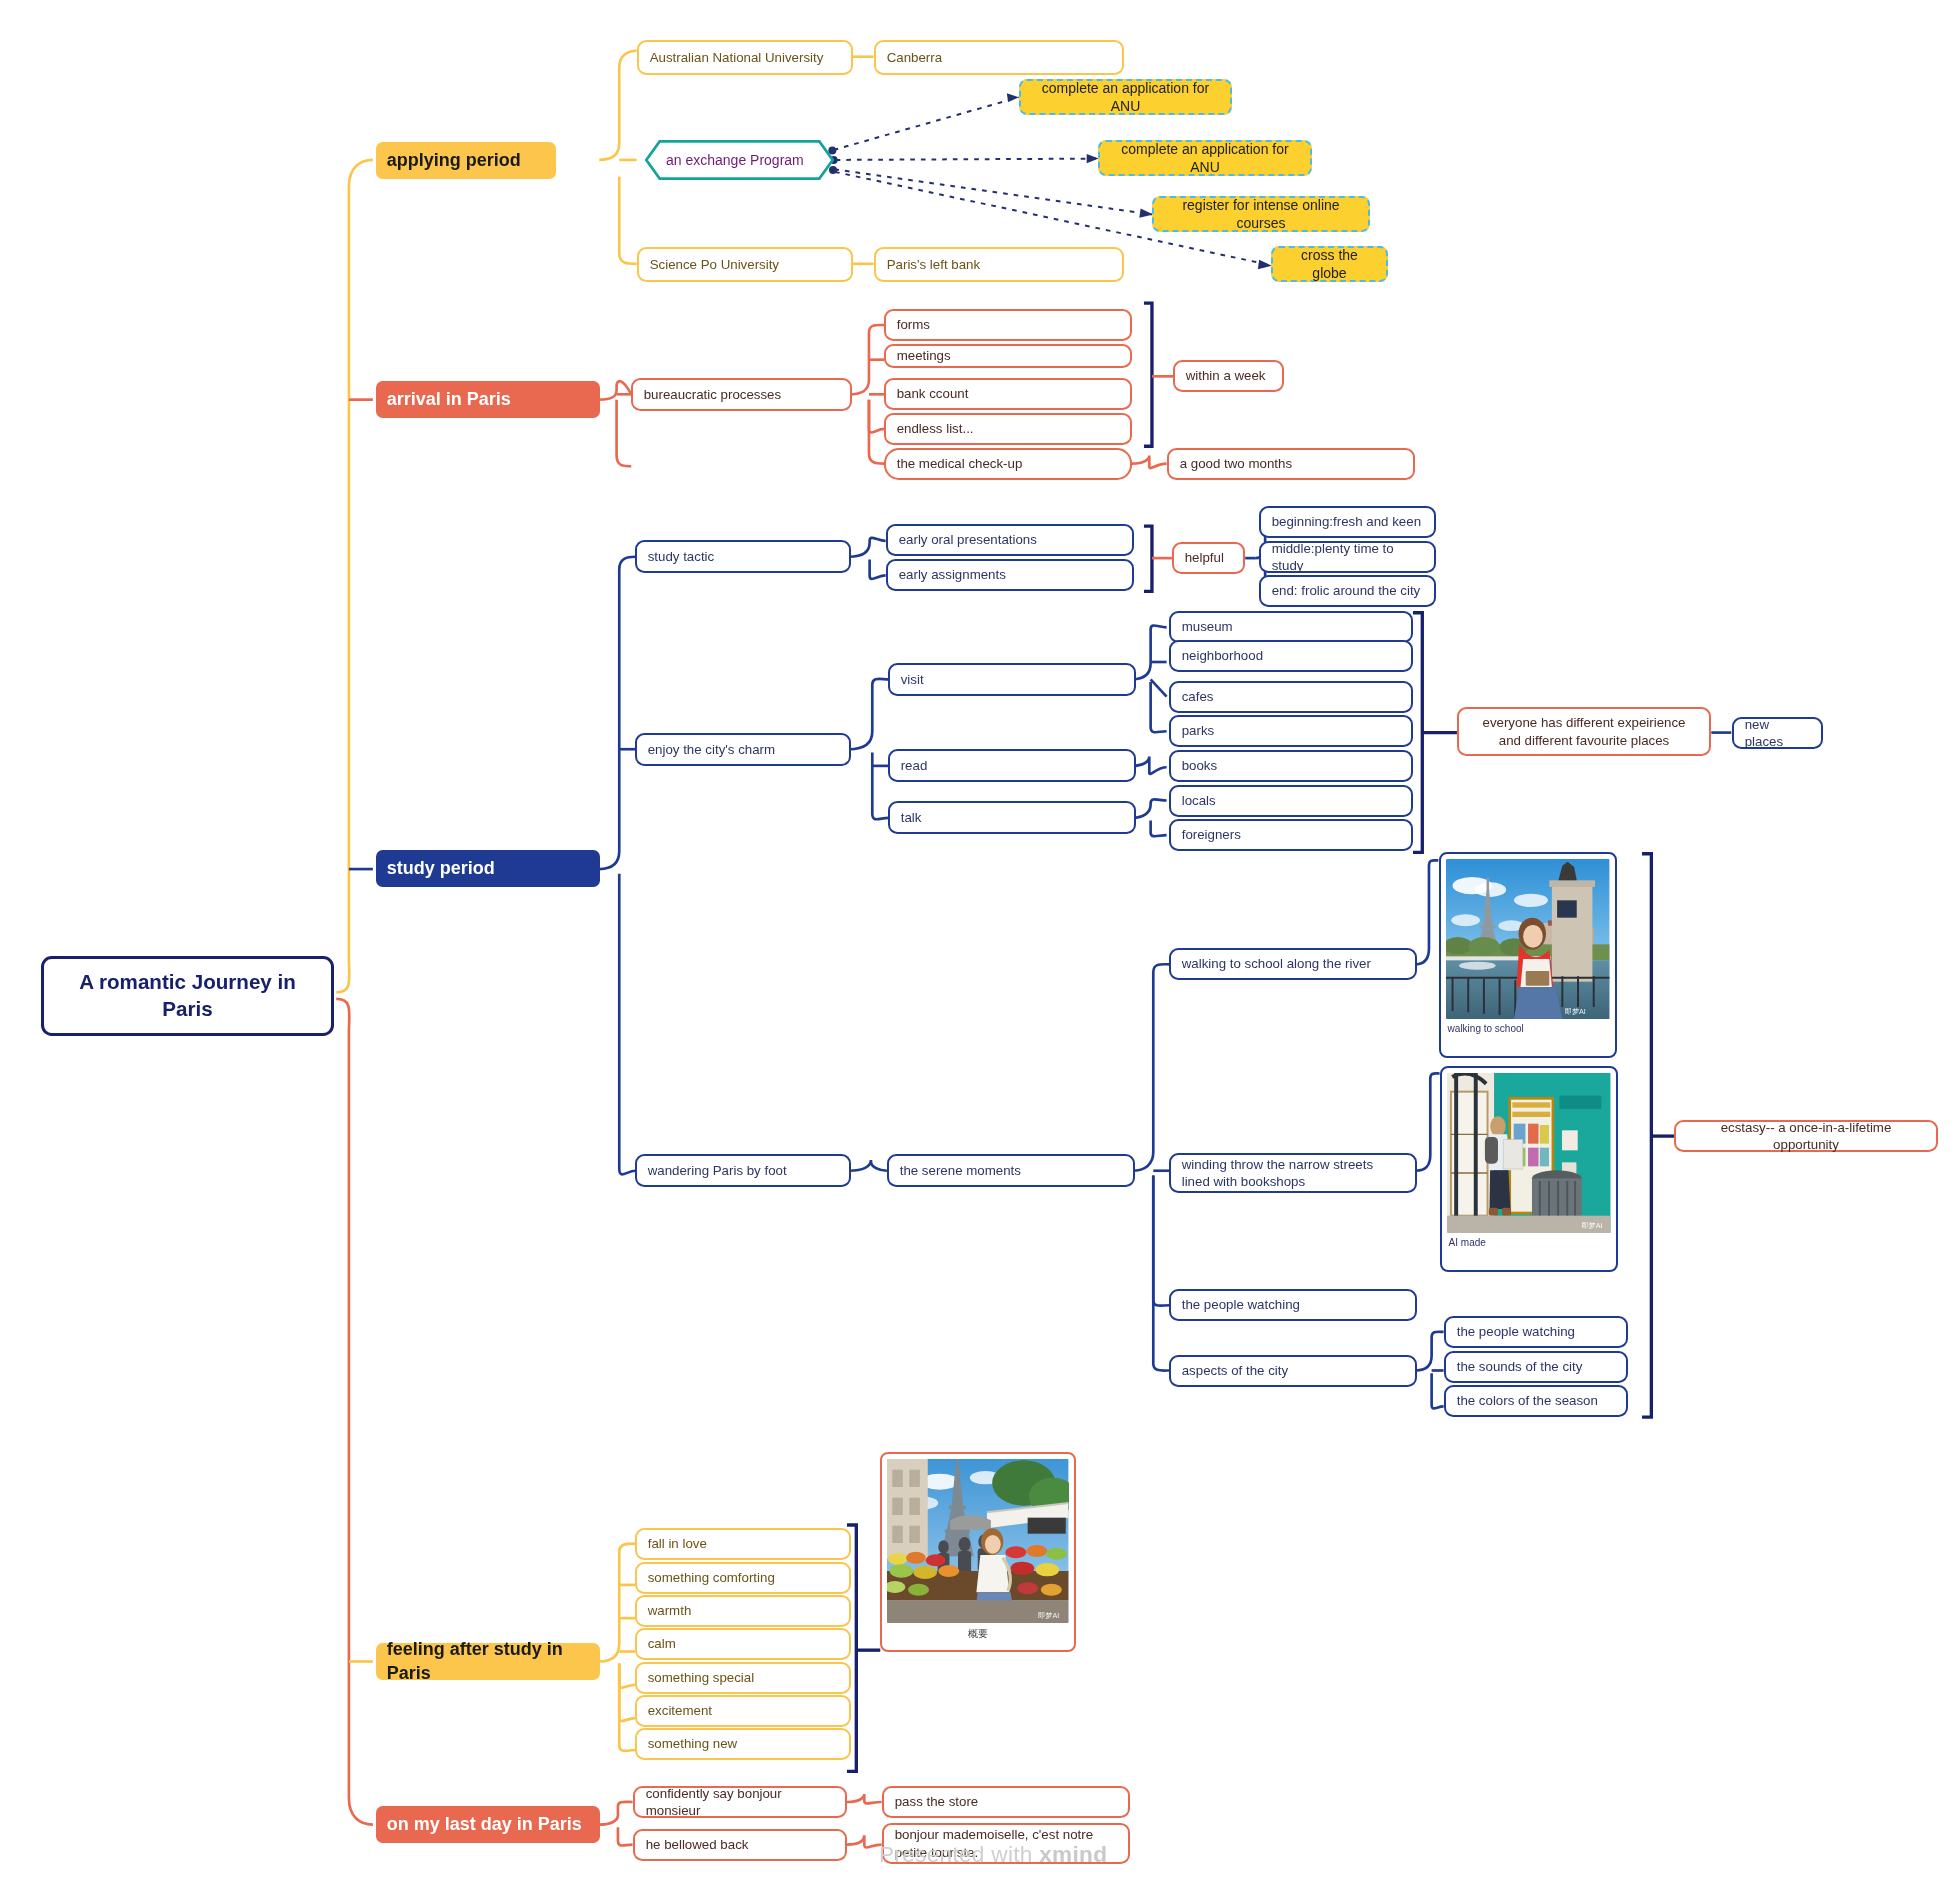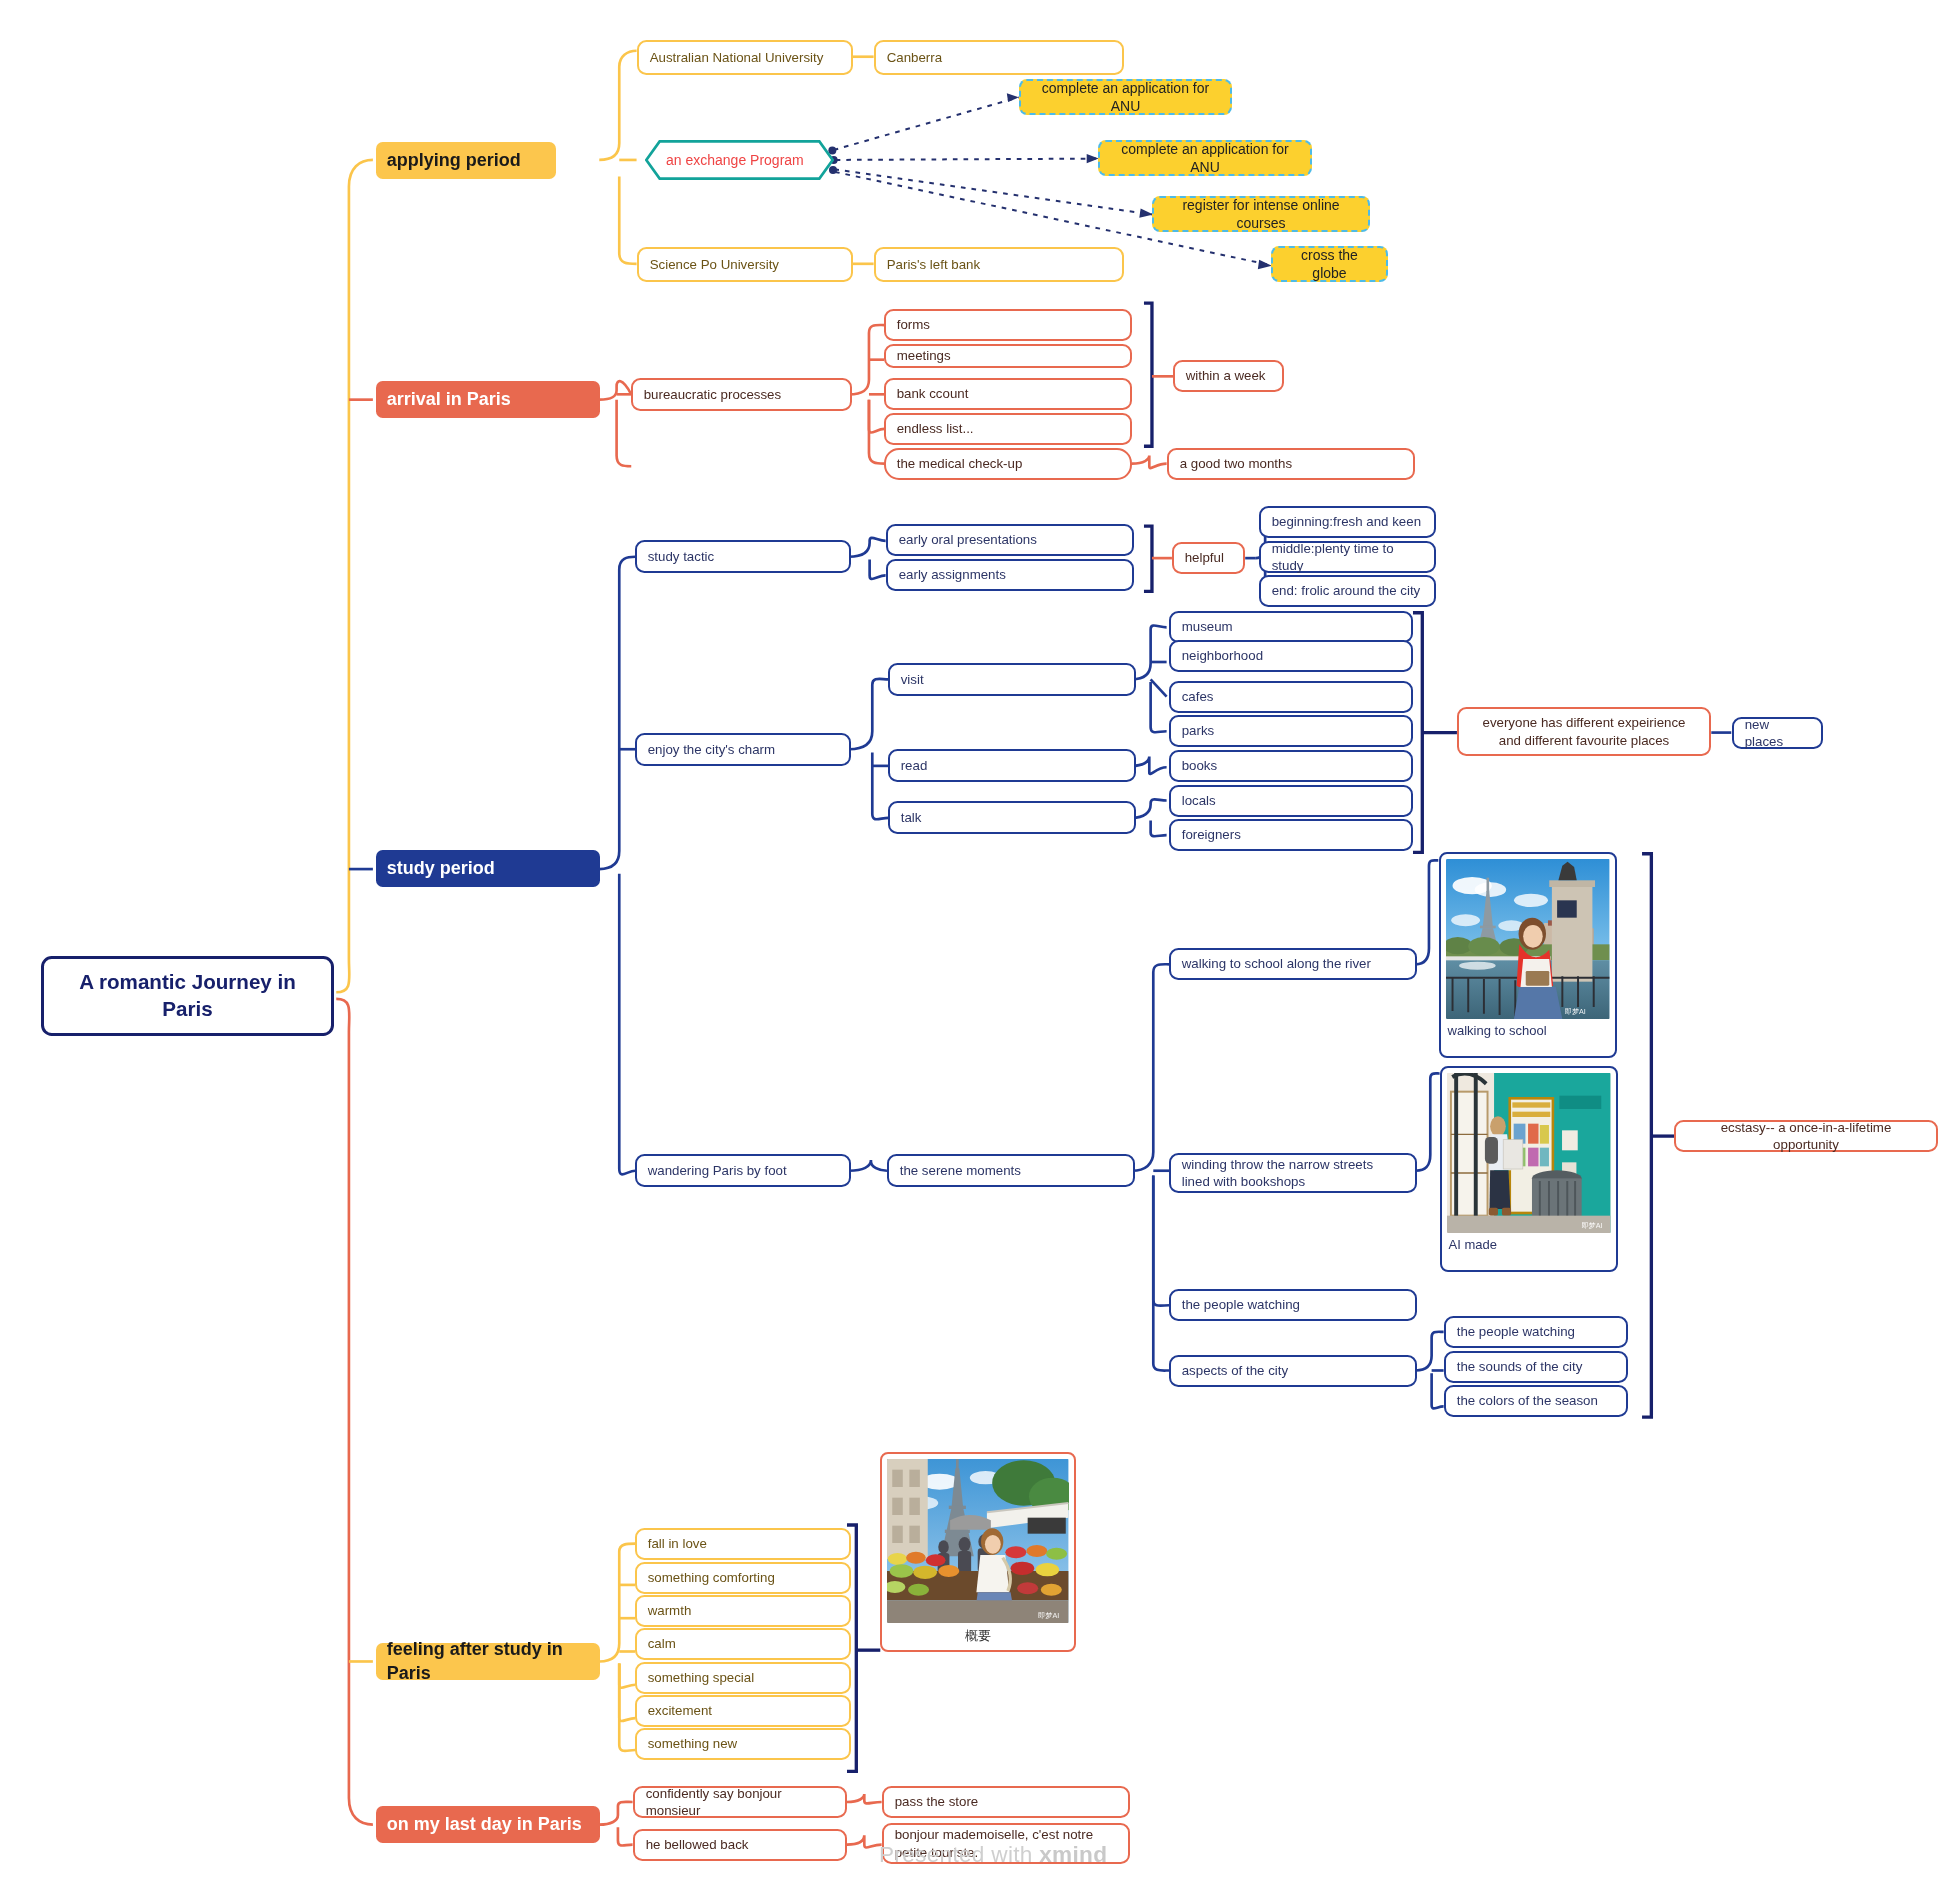--- a/index.html
+++ b/index.html
@@ -35,28 +35,28 @@
 
   
   .dashbox{background:#fcd02e;border:2.7px dashed #4dbbe8;border-radius:8px;
            color:#222;font-size:14px;}
 
   
   .hex{border:none;background:transparent;padding:0;}
   .hex .hexwrap{position:relative;width:100%;height:100%;}
   .hex .hexlabel{position:absolute;left:0;top:0;width:100%;height:100%;
                  display:flex;align-items:center;padding-left:21px;
-                 box-sizing:border-box;font-size:14px;color:#ef4444;}
+                 box-sizing:border-box;font-size:14px;color:#701a75;}
 
   
   .imgcard{position:absolute;box-sizing:border-box;border:2px solid #1f3a93;
            border-radius:8px;background:#fff;padding:5.3px;}
   .imgcard.oborder{border-color:#e8694f;}
   .imgcard .thumb{width:100%;position:relative;overflow:hidden;border-radius:1.3px;}
-  .imgcard .cap{font-size:13px;color:#2c3566;padding:4px 1.3px 0 1.3px;}
+  .imgcard .cap{font-size:10px;color:#2c3566;padding:4px 1.3px 0 1.3px;}
   .imgcard.oborder .cap{color:#333;text-align:center;}
 
   .watermark{position:absolute;font-size:22.6px;color:#cfcfcf;letter-spacing:0.3px;}
   .watermark b{color:#c9c9c9;}
 </style>
 </head>
 <body>
 
 <div id="canvas">
 

